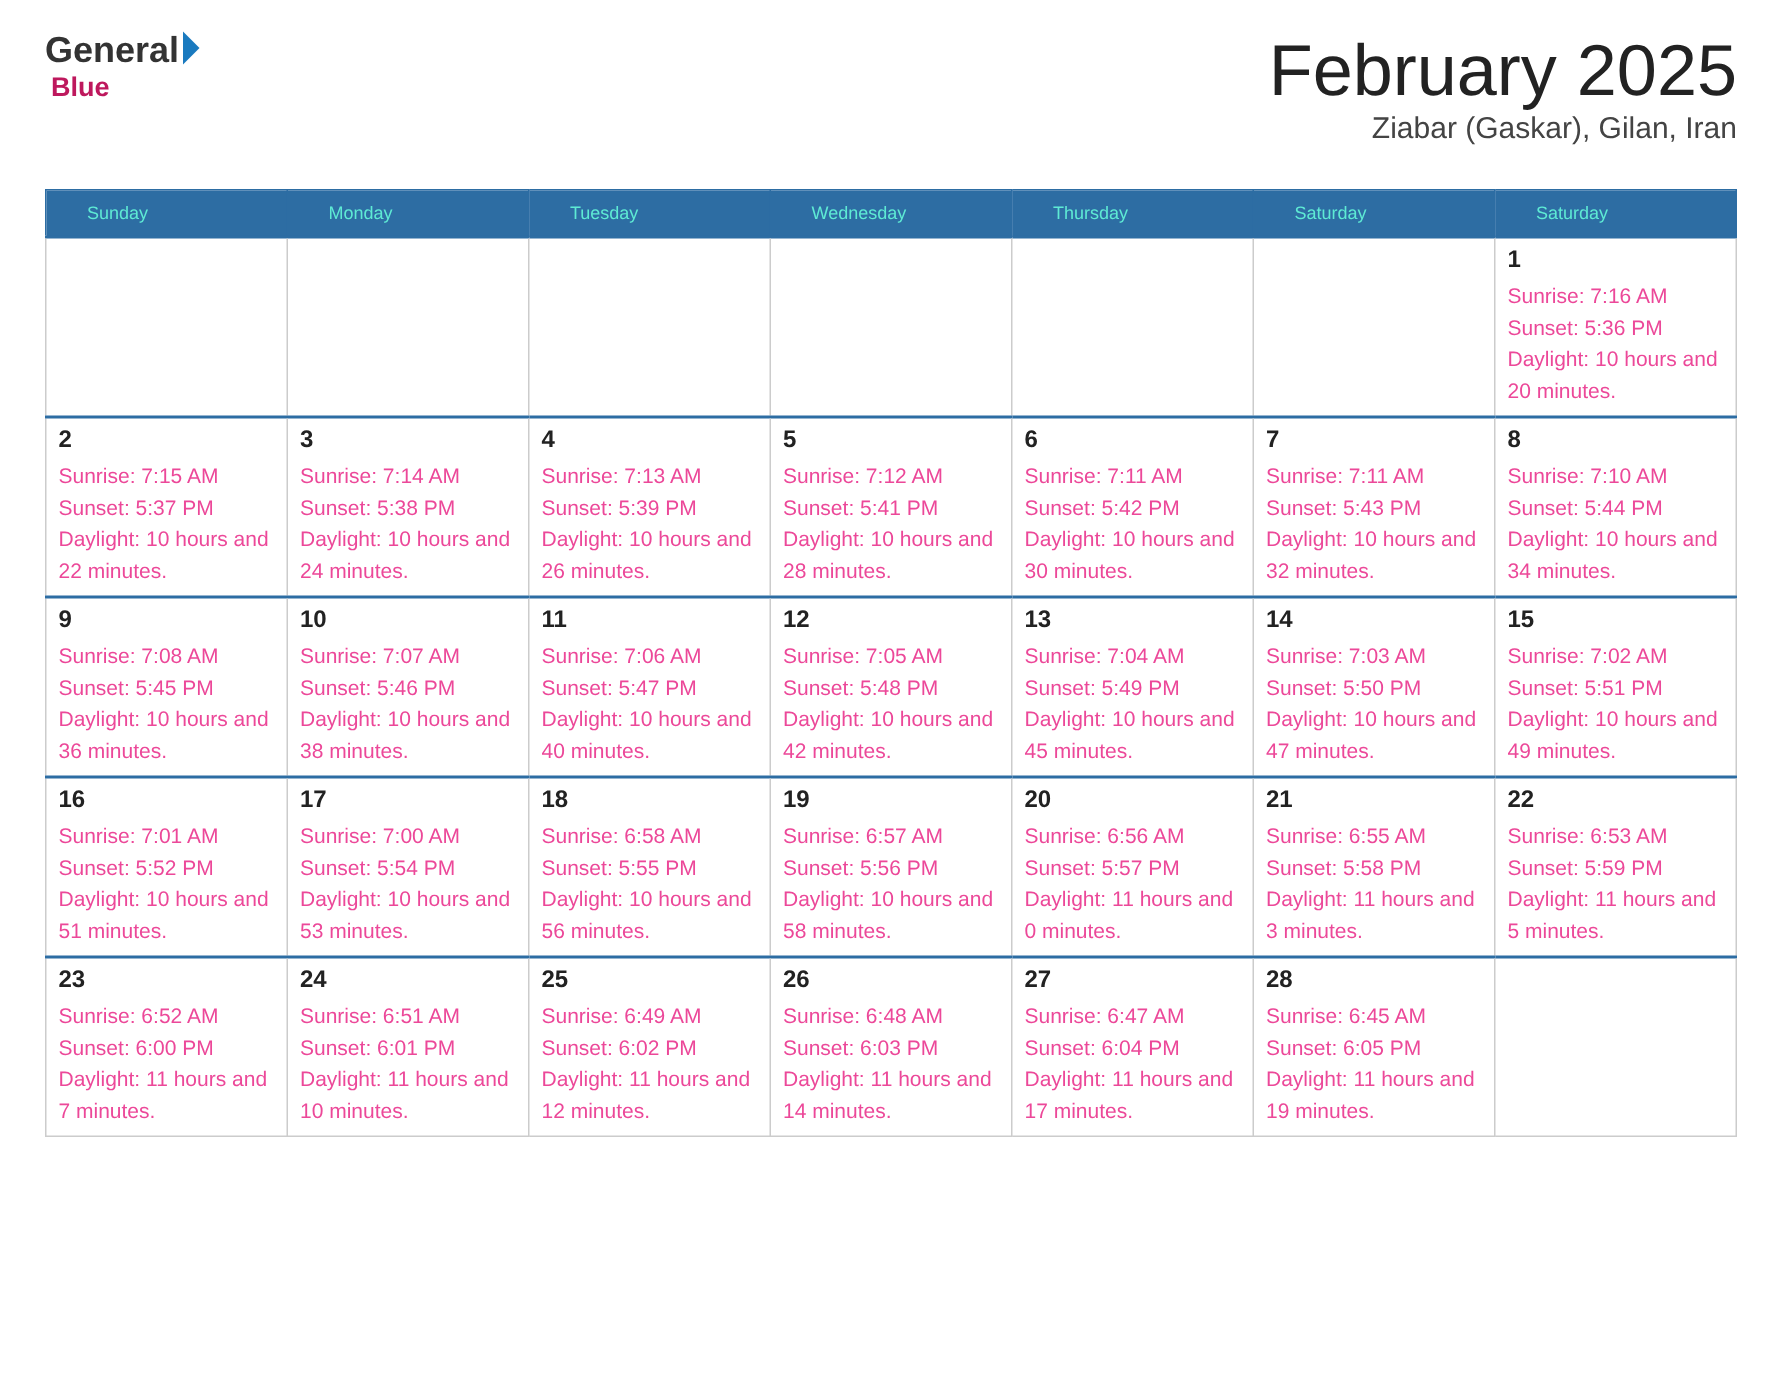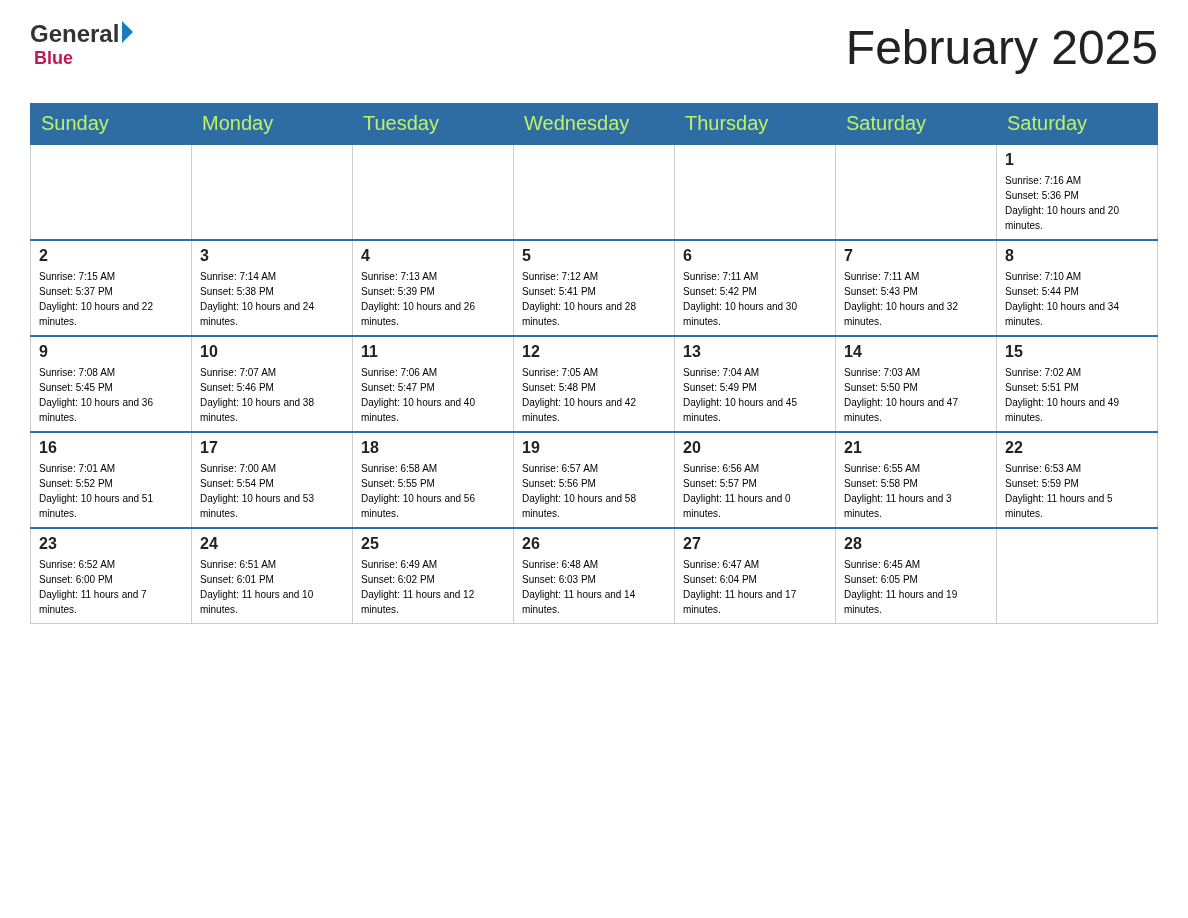--- a/index.html
+++ b/index.html
@@ -35,24 +35,24 @@
     .location-title {
       font-size: 20px;
       color: #444;
     }
     .calendar {
       width: 100%;
       border-collapse: collapse;
     }
     .calendar th {
       background-color: #2d6da3;
-      color: #bef264;
-      padding: 8px 10px;
+      color: #5eead4;
+      padding: 8px 27px;
       text-align: left;
-      font-size: 20px;
+      font-size: 12px;
       font-weight: normal;
       border: 1px solid #2d6da3;
     }
     .calendar td {
       border: 1px solid #ccc;
       vertical-align: top;
       padding: 6px 8px;
       width: 14.28%;
       min-height: 100px;
     }
@@ -62,43 +62,44 @@
     .calendar tr:not(:first-child) td {
       border-top: 2px solid #2d6da3;
     }
     .day-number {
       font-size: 16px;
       font-weight: bold;
       color: #222;
       margin-bottom: 4px;
     }
     .day-info {
-      font-size: 10px;
+      font-size: 14px;
       line-height: 1.5;
-      color: #000000;
+      color: #ec4899;
     }
     .empty-cell {
       background: #fff;
     }
   </style>
 </head>
 <body>
 
 <div class="header">
   <div class="logo-wrapper">
     <div class="logo-line1">
       <span style="font-size:24px;font-weight:bold;color:#333;">General</span>
       <span style="display:inline-block;width:0;height:0;border-left:11px solid #1a7abf;border-top:11px solid transparent;border-bottom:11px solid transparent;margin-left:3px;vertical-align:middle;margin-top:-4px;"></span>
     </div>
     <div>
       <span style="font-size:18px;font-weight:bold;color:#be185d;margin-left:4px;">Blue</span>
     </div>
   </div>
   <div class="title-section">
     <div class="month-title">February 2025</div>
+    <div class="location-title">Ziabar (Gaskar), Gilan, Iran</div>
   </div>
 </div>
 
 <table class="calendar">
   <thead>
     <tr>
     <th>Sunday</th>
         <th>Monday</th>
         <th>Tuesday</th>
         <th>Wednesday</th>

